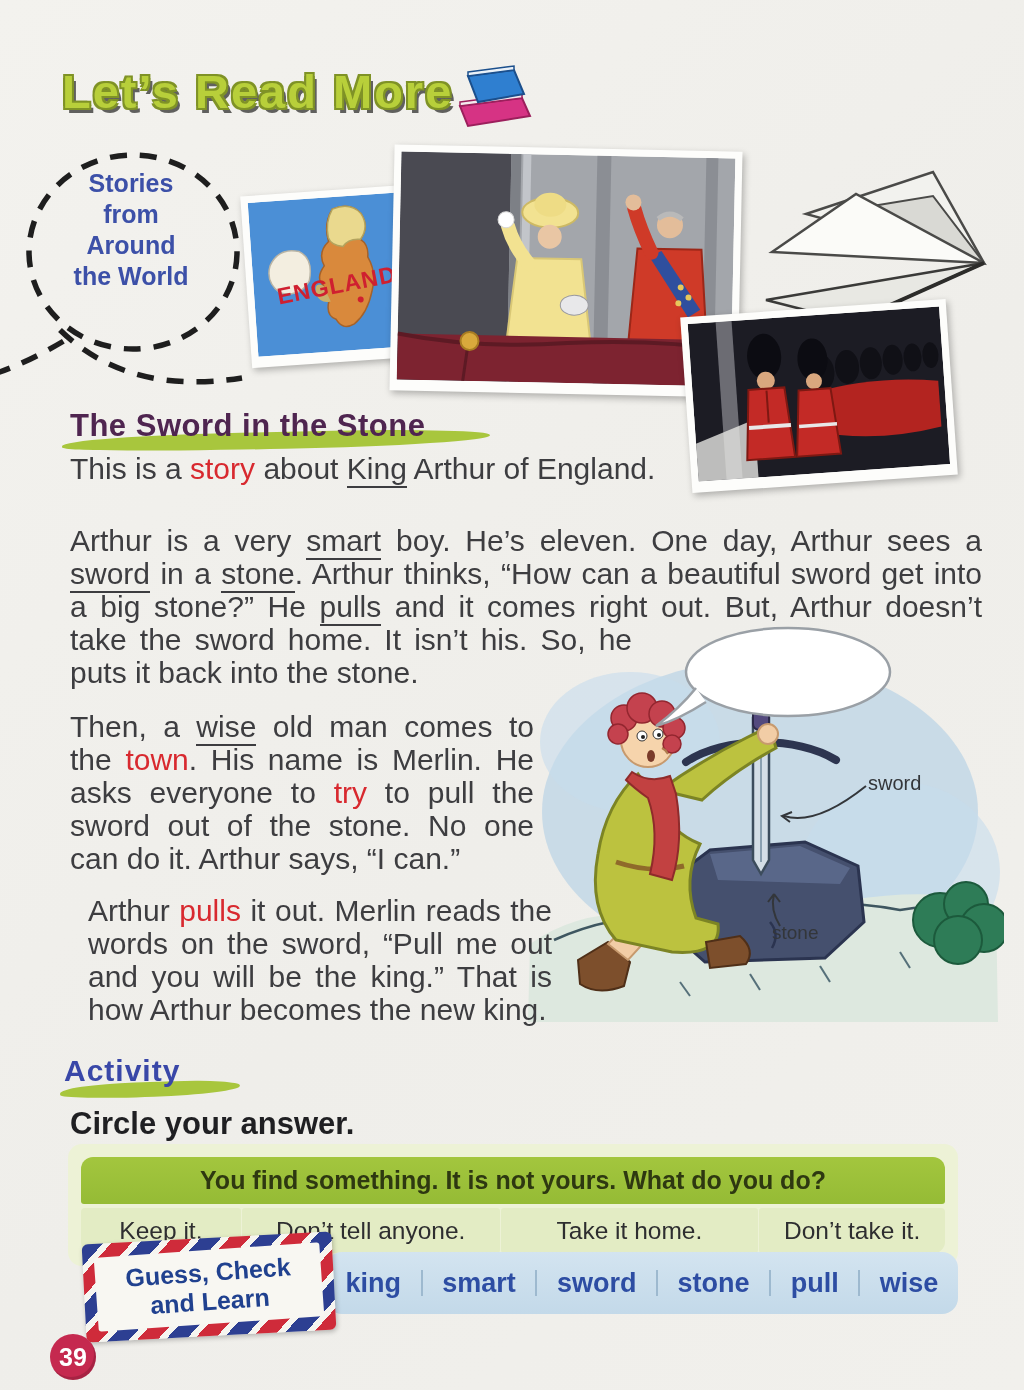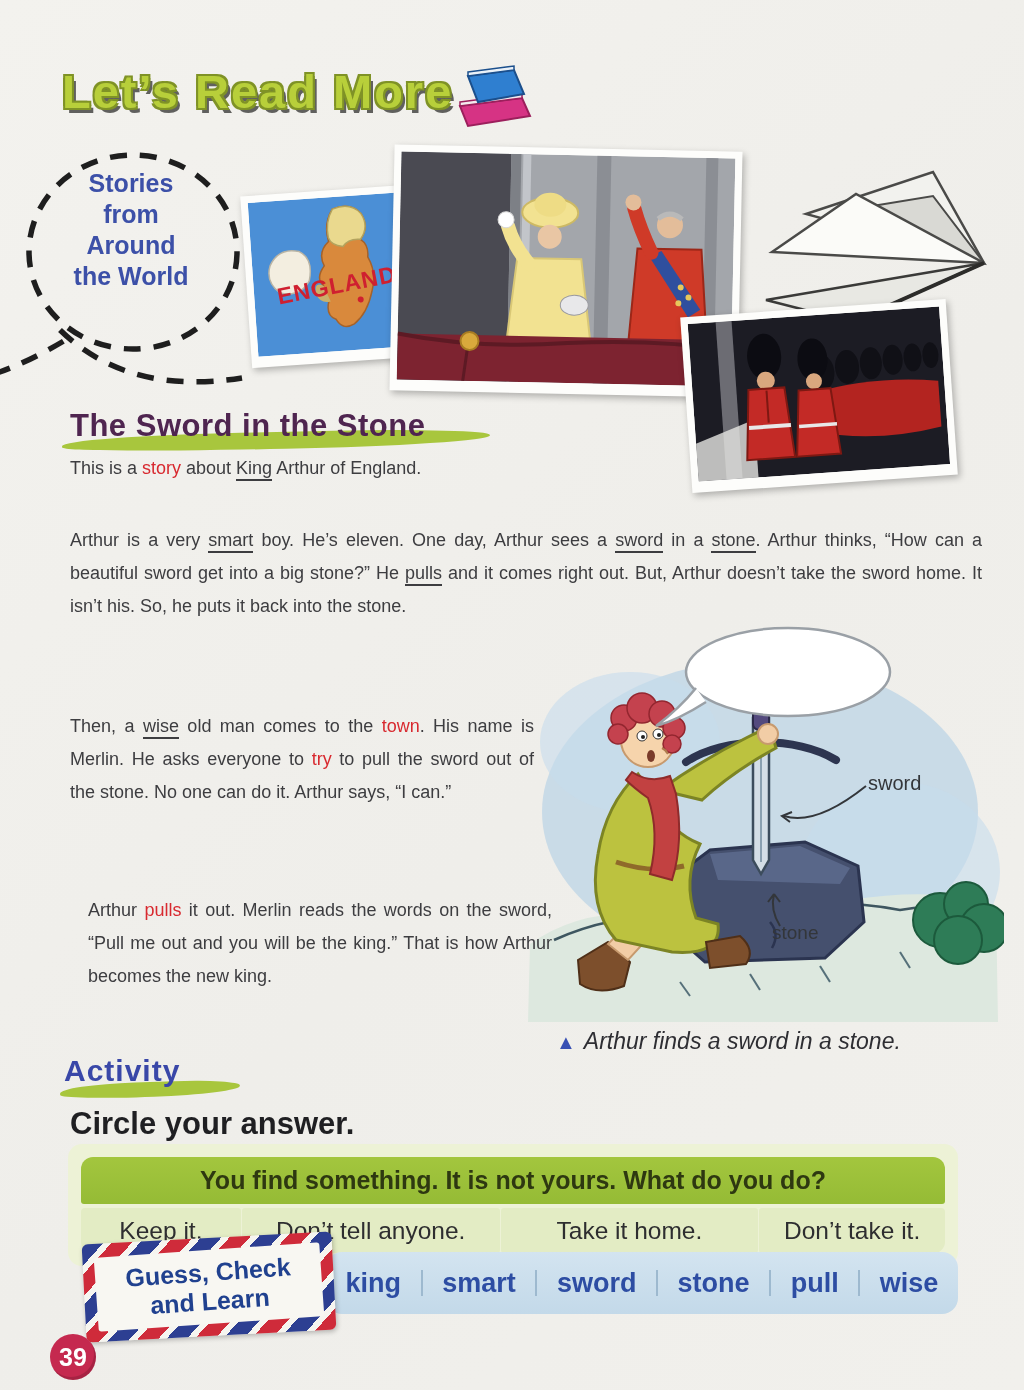--- a/index.html
+++ b/index.html
@@ -36,21 +36,21 @@
   
   .story-title {
     position:absolute; left:70px; top:408px; z-index:3;
     font-size:31px; font-weight:bold; color:#4f2550; letter-spacing:.5px;
   }
   .swoosh { position:absolute; background:#a8c63d; z-index:2;
             border-radius:48% 42% 55% 60% / 65% 50% 62% 40%; }
   .swoosh-story    { left:62px;  top:432px;  width:428px; height:17px; transform:rotate(-1.2deg); }
   .swoosh-activity { left:60px;  top:1082px; width:180px; height:15px; transform:rotate(-2deg); }
 
-  .body-text { position:absolute; z-index:3; font-size:18px; line-height:33px;
+  .body-text { position:absolute; z-index:3; font-size:30px; line-height:33px;
                color:#3d3d40; text-align:justify; }
   .intro  { left:70px; top:452px; width:900px; text-align:left; }
   .para1  { left:70px; top:524px; width:912px; }
   .para2  { left:70px; top:710px; width:464px; }
   .para3  { left:88px; top:894px; width:464px; }
   .seg-red { color:#d8292f; }
   .seg-u   { border-bottom:2.5px solid currentColor; padding-bottom:1px; }
   .wrap-spacer { float:right; width:350px; height:95px; }
 
   
@@ -282,23 +282,20 @@
 
     <ellipse cx="268" cy="50" rx="102" ry="44" fill="#ffffff" stroke="#9aa0a6" stroke-width="2.5"></ellipse>
     <path d="M186,80 Q158,98 136,104 Q160,86 176,66" fill="#ffffff" stroke="#9aa0a6" stroke-width="2.5"></path>
 
     <path d="M346,164 Q296,204 264,194" fill="none" stroke="#33363a" stroke-width="2"></path>
     <path d="M272,190 l-10,4 l8,6" fill="none" stroke="#33363a" stroke-width="2"></path>
     <path d="M260,304 Q250,288 254,272 l-6,8 m6,-8 l6,8" fill="none" stroke="#33363a" stroke-width="2"></path>
   </svg>
   <div class="illus-label label-sword">sword</div>
   <div class="illus-label label-stone">stone</div>
-  <div class="caption">
-    <span class="caption-tri">▲</span><span>Arthur finds a sword in a stone.</span>
-  </div>
 
   <div class="activity-title">Activity</div>
   <div class="swoosh swoosh-activity"></div>
   <div class="instruction">Circle your answer.</div>
 
   <div class="act-table">
     <div class="act-header">You find something. It is not yours. What do you do?</div>
     <div class="act-row">
       <div class="act-cell cell-0">Keep it.</div>
       <div class="act-cell cell-1">Don’t tell anyone.</div>

